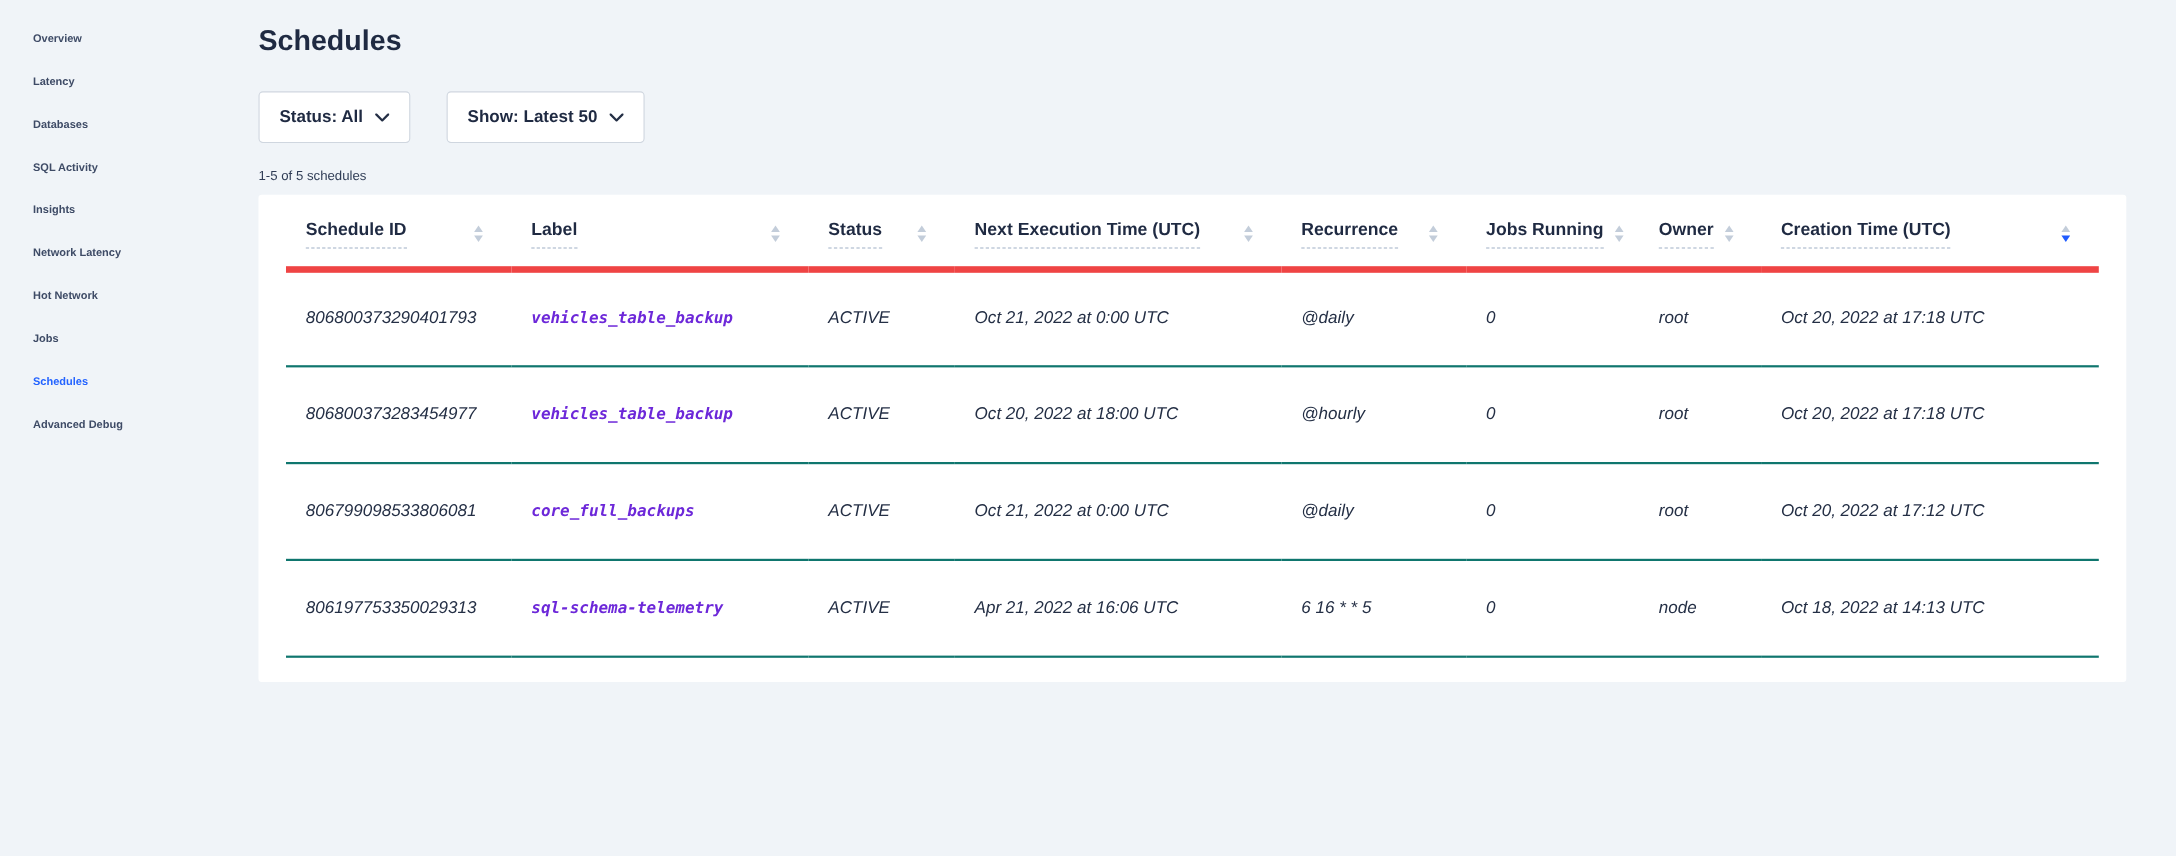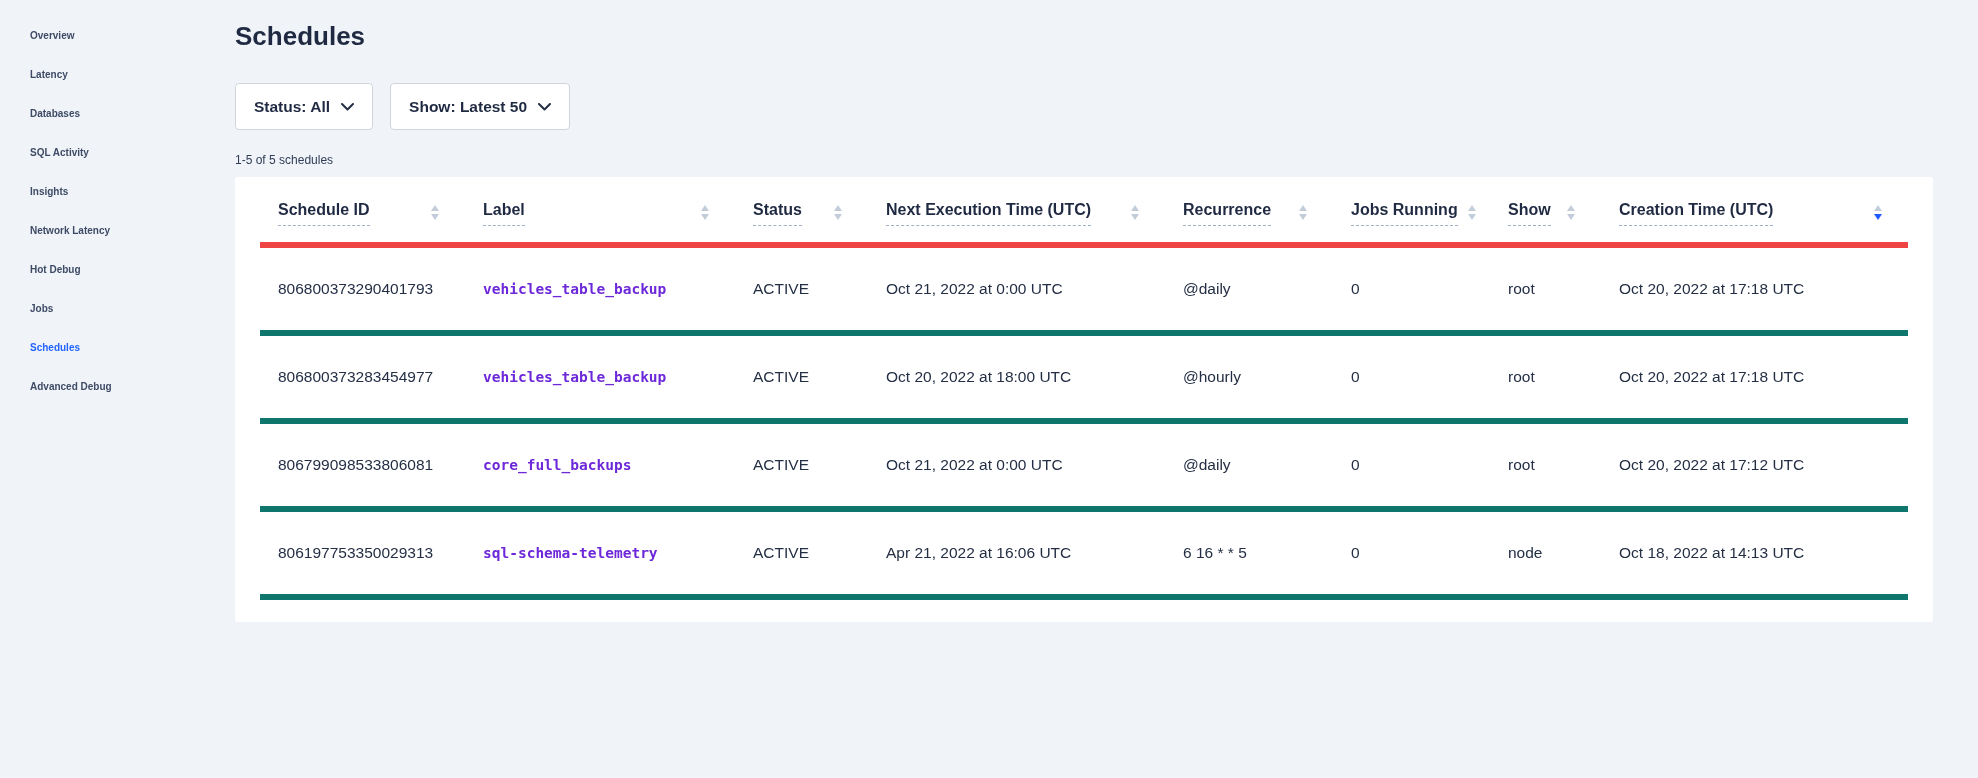--- a/index.html
+++ b/index.html
@@ -18,21 +18,21 @@
   .sidebar li {
     font-size:10px; line-height:20px; margin-bottom:19px;
     color:#3e4b66; cursor:pointer; white-space:nowrap;font-weight:bold;
   }
   .sidebar li.active { color:#2363ff; }
 
   
   .content { flex:1; padding:20px 45px 0 0; }
   h1.page-title { font-size:26px; line-height:33px; font-weight:700; color:#1f2a42; }
 
-  .filters { margin-top:30px; display:flex; gap:17px; }
+  .filters { margin-top:30px; display:flex; gap:33px; }
   .dropdown-btn {
     display:inline-flex; align-items:center; gap:11px;
     height:47px; padding:0 18px;
     background:#ffffff; border:1px solid #cfd6df; border-radius:4px;
     font-family:"Liberation Sans", sans-serif;
     font-size:15.5px; font-weight:600; color:#1f2a42; cursor:pointer;
   }
   .chev { display:inline-block; margin-top:1px; }
 
   .results-summary { margin-top:20px; font-size:12px; line-height:20px; color:#2f3c55; }
@@ -55,21 +55,21 @@
   .th-label {
     font-size:16px; font-weight:700; color:#1f2a42; line-height:20px;
     border-bottom:1.5px dashed #9fb0c5; padding-bottom:5px; white-space:nowrap;
   }
   .sort { display:flex; flex-direction:column; gap:3px; margin-left:auto; padding-left:10px; }
   .tri { width:0; height:0; border-left:4.5px solid transparent; border-right:4.5px solid transparent; }
   .tri.up   { border-bottom:6px solid #c3cdda; }
   .tri.down { border-top:6px solid #c3cdda; }
   .tri.down.active { border-top-color:#1f5bff; }
 
-  tbody tr { height:88px; border-bottom:6px solid #0f766e; }
+  tbody tr { height:88px; border-bottom:2px solid #0f766e;font-style:italic; }
   td {
     vertical-align:middle; padding:0 14px 0 18px;
     font-size:15.5px; color:#242f45; white-space:nowrap; overflow:hidden;
   }
   td.mono {
     font-family:"DejaVu Sans Mono", monospace;
     font-size:14.5px; font-weight:600; color:#6d28d9; letter-spacing:0;
   }
 </style>
 </head>
@@ -78,21 +78,21 @@
 <div class="app">
 
   <nav class="sidebar">
     <ul id="sidebar-list">
         <li>Overview</li>
         <li>Latency</li>
         <li>Databases</li>
         <li>SQL Activity</li>
         <li>Insights</li>
         <li>Network Latency</li>
-        <li>Hot Debug</li>
+        <li>Hot Network</li>
         <li>Jobs</li>
         <li class="active">Schedules</li>
         <li>Advanced Debug</li>
       </ul>
   </nav>
 
   <main class="content">
 
     <h1 class="page-title">Schedules</h1>
 
@@ -176,21 +176,21 @@
                 <div class="th-inner">
                   <span class="th-label">Jobs Running</span>
                   <span class="sort">
                     <span class="tri up"></span>
                     <span class="tri down"></span>
                   </span>
                 </div>
               </th>
               <th>
                 <div class="th-inner">
-                  <span class="th-label">Show</span>
+                  <span class="th-label">Owner</span>
                   <span class="sort">
                     <span class="tri up"></span>
                     <span class="tri down"></span>
                   </span>
                 </div>
               </th>
               <th>
                 <div class="th-inner">
                   <span class="th-label">Creation Time (UTC)</span>
                   <span class="sort">

